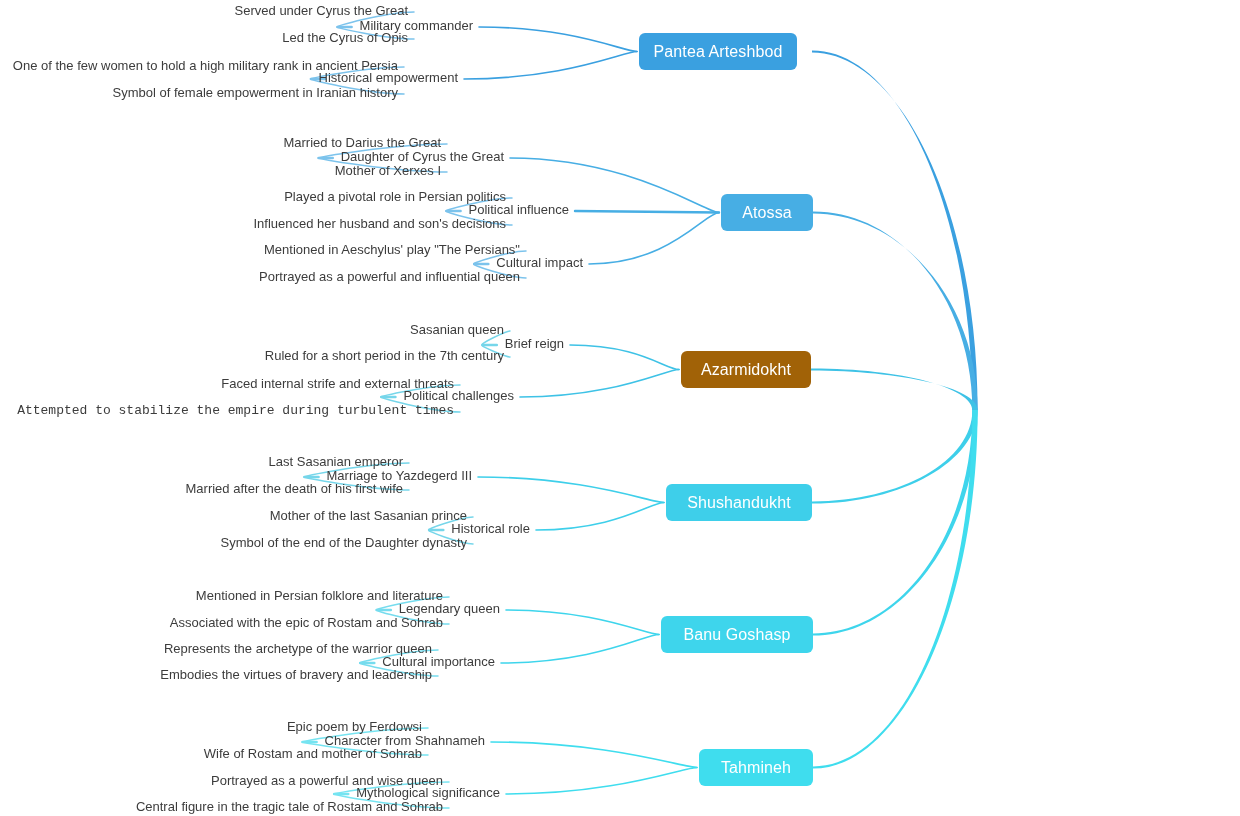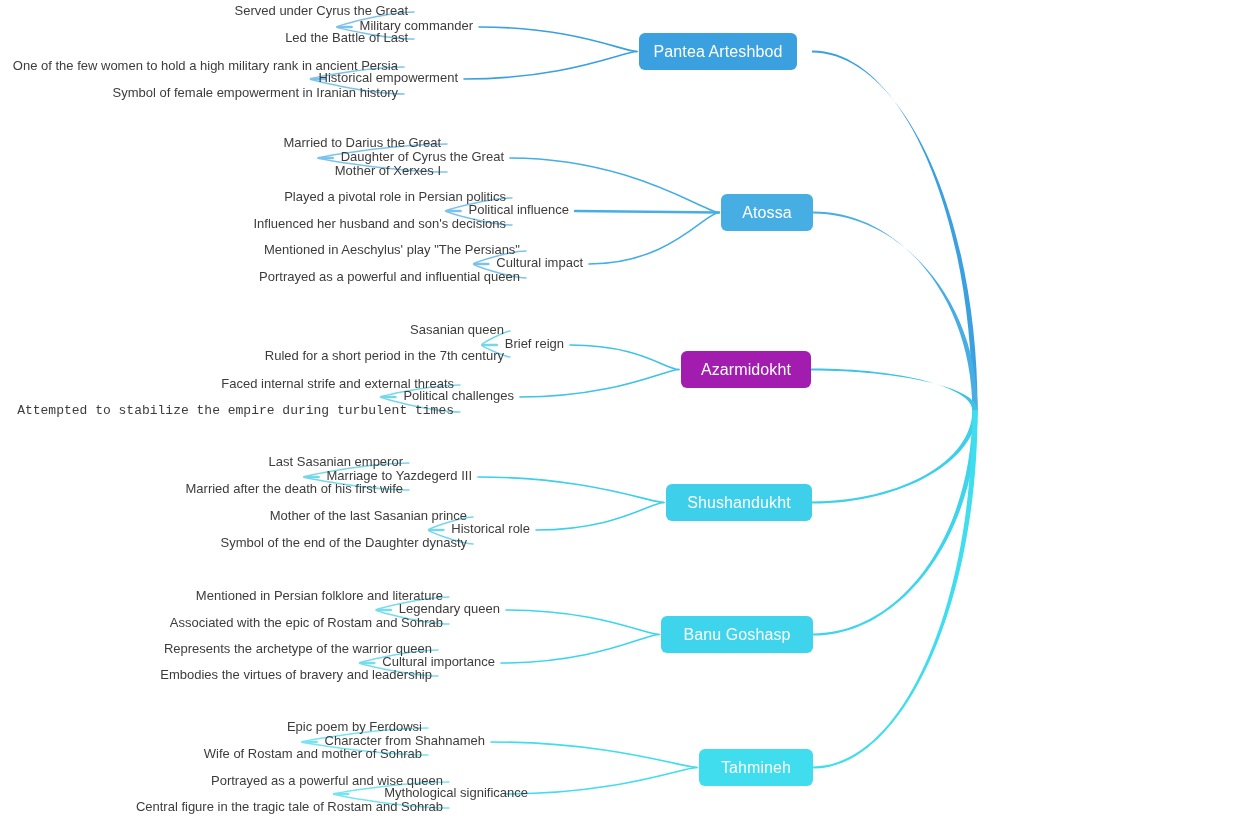--- a/index.html
+++ b/index.html
@@ -98,37 +98,37 @@
       <path d="M 348.203125 794 L 334.203125 794" fill="none" stroke="#76e4f1" stroke-width="2.6" stroke-linecap="round"></path>
       <path d="M 449 782 C 401.6015625 782 328.203125 794 334.203125 794" fill="none" stroke="#76e4f1" stroke-width="1.5" stroke-linecap="round"></path>
       <path d="M 449 808 C 401.6015625 808 328.203125 794 334.203125 794" fill="none" stroke="#76e4f1" stroke-width="1.5" stroke-linecap="round"></path>
     </svg>
   <div id="nodes">
       <div class="node" style="background: rgb(58, 160, 224); left: 639px; top: 33px; width: 158px; height: 37px; color: rgb(255, 255, 255);">
         <span>Pantea Arteshbod</span>
       </div>
       <div class="sub r" style="left: 473px; top: 18px; color: rgb(60, 60, 60);"><span>Military commander</span></div>
       <div class="leaf r" style="left: 408px; top: 3px; color: rgb(60, 60, 60);"><span>Served under Cyrus the Great</span></div>
-      <div class="leaf r" style="left: 408px; top: 30px; color: rgb(60, 60, 60);"><span>Led the Battle of Last</span></div>
+      <div class="leaf r" style="left: 408px; top: 30px; color: rgb(60, 60, 60);"><span>Led the Cyrus of Opis</span></div>
       <div class="sub r" style="left: 458px; top: 70px; color: rgb(60, 60, 60);"><span>Historical empowerment</span></div>
       <div class="leaf r" style="left: 398px; top: 58px; color: rgb(60, 60, 60);"><span>One of the few women to hold a high military rank in ancient Persia</span></div>
       <div class="leaf r" style="left: 398px; top: 85px; color: rgb(60, 60, 60);"><span>Symbol of female empowerment in Iranian history</span></div>
       <div class="node" style="background: rgb(71, 174, 228); left: 721px; top: 194px; width: 92px; height: 37px; color: rgb(255, 255, 255);">
         <span>Atossa</span>
       </div>
       <div class="sub r" style="left: 504px; top: 149px; color: rgb(60, 60, 60);"><span>Daughter of Cyrus the Great</span></div>
       <div class="leaf r" style="left: 441px; top: 135px; color: rgb(60, 60, 60);"><span>Married to Darius the Great</span></div>
       <div class="leaf r" style="left: 441px; top: 163px; color: rgb(60, 60, 60);"><span>Mother of Xerxes I</span></div>
       <div class="sub r" style="left: 569px; top: 202px; color: rgb(60, 60, 60);"><span>Political influence</span></div>
       <div class="leaf r" style="left: 506px; top: 189px; color: rgb(60, 60, 60);"><span>Played a pivotal role in Persian politics</span></div>
       <div class="leaf r" style="left: 506px; top: 216px; color: rgb(60, 60, 60);"><span>Influenced her husband and son's decisions</span></div>
       <div class="sub r" style="left: 583px; top: 255px; color: rgb(60, 60, 60);"><span>Cultural impact</span></div>
       <div class="leaf r" style="left: 520px; top: 242px; color: rgb(60, 60, 60);"><span>Mentioned in Aeschylus' play "The Persians"</span></div>
       <div class="leaf r" style="left: 520px; top: 269px; color: rgb(60, 60, 60);"><span>Portrayed as a powerful and influential queen</span></div>
-      <div class="node" style="background: #a21caf; left: 681px; top: 351px; width: 130px; height: 37px; color: rgb(255, 255, 255);">
+      <div class="node" style="background: #a16207; left: 681px; top: 351px; width: 130px; height: 37px; color: rgb(255, 255, 255);">
         <span>Azarmidokht</span>
       </div>
       <div class="sub r" style="left: 564px; top: 336px; color: rgb(60, 60, 60);"><span>Brief reign</span></div>
       <div class="leaf r" style="left: 504px; top: 322px; color: rgb(60, 60, 60);"><span>Sasanian queen</span></div>
       <div class="leaf r" style="left: 504px; top: 348px; color: rgb(60, 60, 60);"><span>Ruled for a short period in the 7th century</span></div>
       <div class="sub r" style="left: 514px; top: 388px; color: rgb(60, 60, 60);"><span>Political challenges</span></div>
       <div class="leaf r" style="left: 454px; top: 376px; color: rgb(60, 60, 60);"><span>Faced internal strife and external threats</span></div>
       <div class="leaf r" style="left: 454px; top: 403px; color: rgb(60, 60, 60); font-family: Liberation Mono, monospace;"><span>Attempted to stabilize the empire during turbulent times</span></div>
       <div class="node" style="background: rgb(62, 207, 234); left: 666px; top: 484px; width: 146px; height: 37px; color: rgb(255, 255, 255);">
         <span>Shushandukht</span>
@@ -147,17 +147,17 @@
       <div class="leaf r" style="left: 443px; top: 615px; color: rgb(60, 60, 60);"><span>Associated with the epic of Rostam and Sohrab</span></div>
       <div class="sub r" style="left: 495px; top: 654px; color: rgb(60, 60, 60);"><span>Cultural importance</span></div>
       <div class="leaf r" style="left: 432px; top: 641px; color: rgb(60, 60, 60);"><span>Represents the archetype of the warrior queen</span></div>
       <div class="leaf r" style="left: 432px; top: 667px; color: rgb(60, 60, 60);"><span>Embodies the virtues of bravery and leadership</span></div>
       <div class="node" style="background: rgb(63, 221, 238); left: 699px; top: 749px; width: 114px; height: 37px; color: rgb(255, 255, 255);">
         <span>Tahmineh</span>
       </div>
       <div class="sub r" style="left: 485px; top: 733px; color: rgb(60, 60, 60);"><span>Character from Shahnameh</span></div>
       <div class="leaf r" style="left: 422px; top: 719px; color: rgb(60, 60, 60);"><span>Epic poem by Ferdowsi</span></div>
       <div class="leaf r" style="left: 422px; top: 746px; color: rgb(60, 60, 60);"><span>Wife of Rostam and mother of Sohrab</span></div>
-      <div class="sub r" style="left: 528px; top: 785px; color: rgb(60, 60, 60);"><span>Mythological significance</span></div>
+      <div class="sub r" style="left: 500px; top: 785px; color: rgb(60, 60, 60);"><span>Mythological significance</span></div>
       <div class="leaf r" style="left: 443px; top: 773px; color: rgb(60, 60, 60);"><span>Portrayed as a powerful and wise queen</span></div>
       <div class="leaf r" style="left: 443px; top: 799px; color: rgb(60, 60, 60);"><span>Central figure in the tragic tale of Rostam and Sohrab</span></div>
     </div>
 </div>
 
 </body></html>

